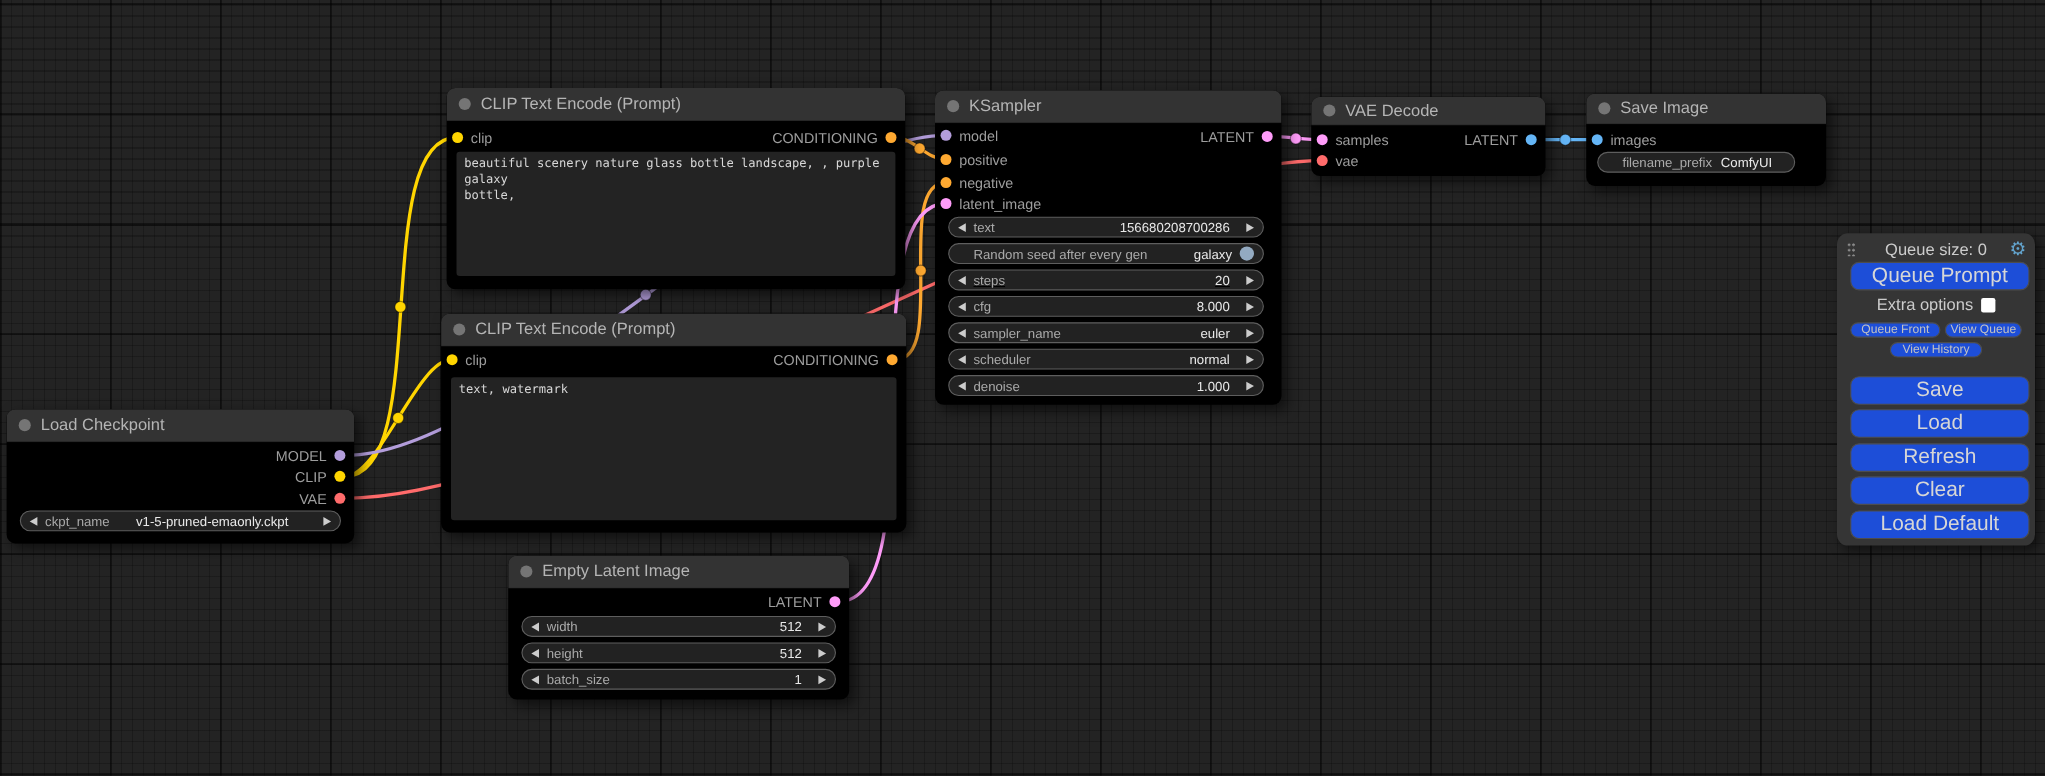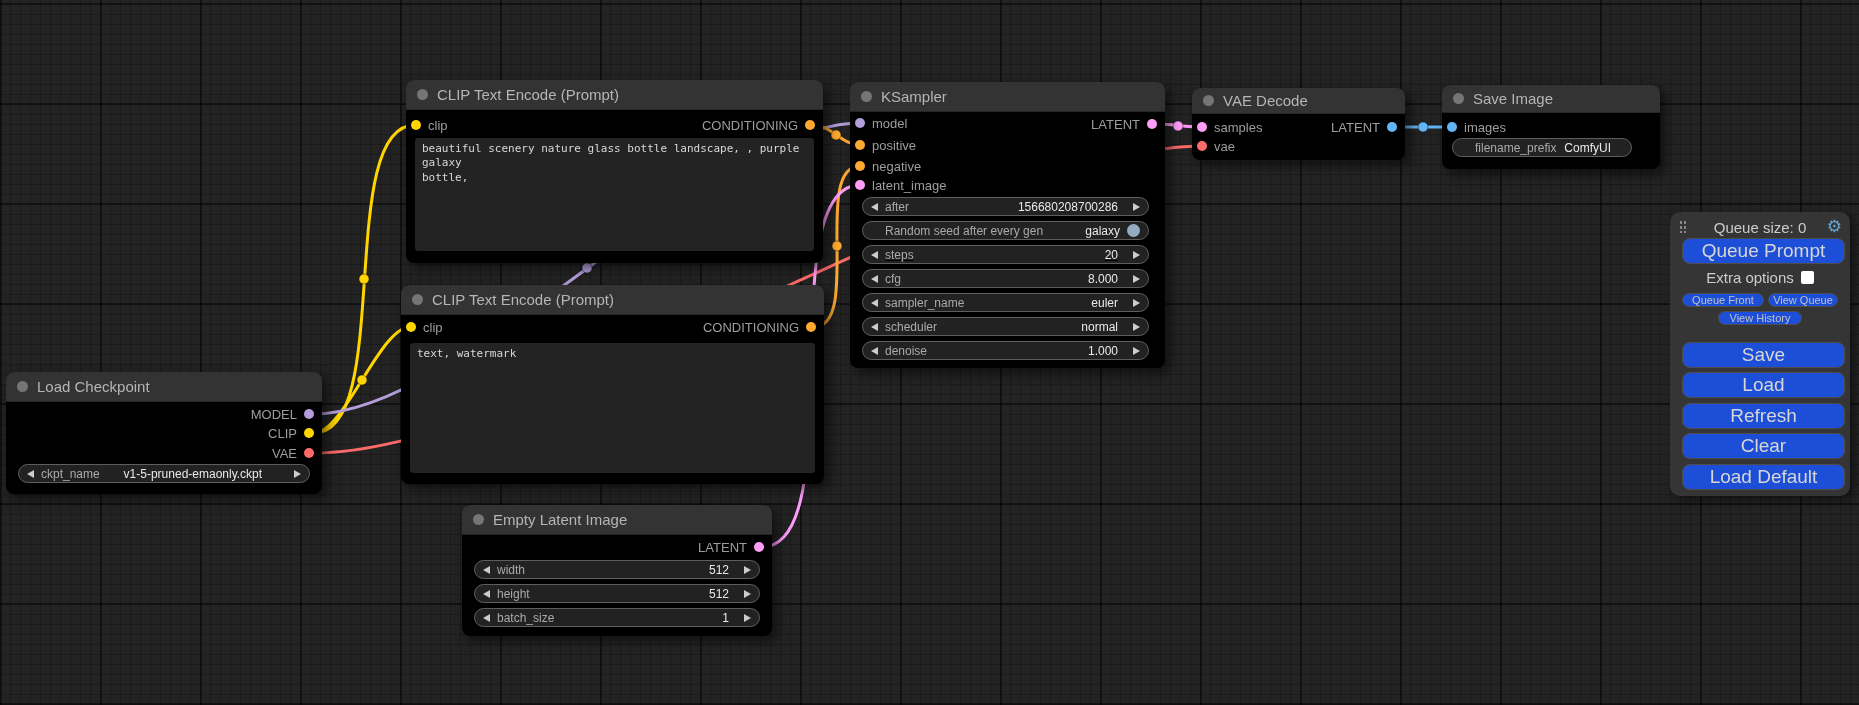--- a/index.html
+++ b/index.html
@@ -202,21 +202,21 @@
   <div class="slot" style="top:95px;left:5px;">
     <span class="port" style="background:#FF9CF9"></span>
     <span>latent_image</span>
   </div>
   <div class="slot out" style="top:34px;right:8px;">
     <span class="port" style="background:#FF9CF9"></span>
     <span>LATENT</span>
   </div>
   <div class="widget" style="left:12px;right:16px;top:115px;">
     <span class="arrL"></span>
-    <span class="wlabel">after</span>
+    <span class="wlabel">text</span>
     <span class="wvalue">156680208700286</span>
     <span class="arrR"></span>
   </div>
   <div class="widget" style="left:12px;right:16px;top:139px;">
     <span class="wlabel" style="margin-left:14px;">Random seed after every gen</span>
     <span class="wvalue">galaxy</span>
     <span class="toggle"></span>
   </div>
   <div class="widget" style="left:12px;right:16px;top:163px;text-decoration:underline;">
     <span class="arrL"></span>

